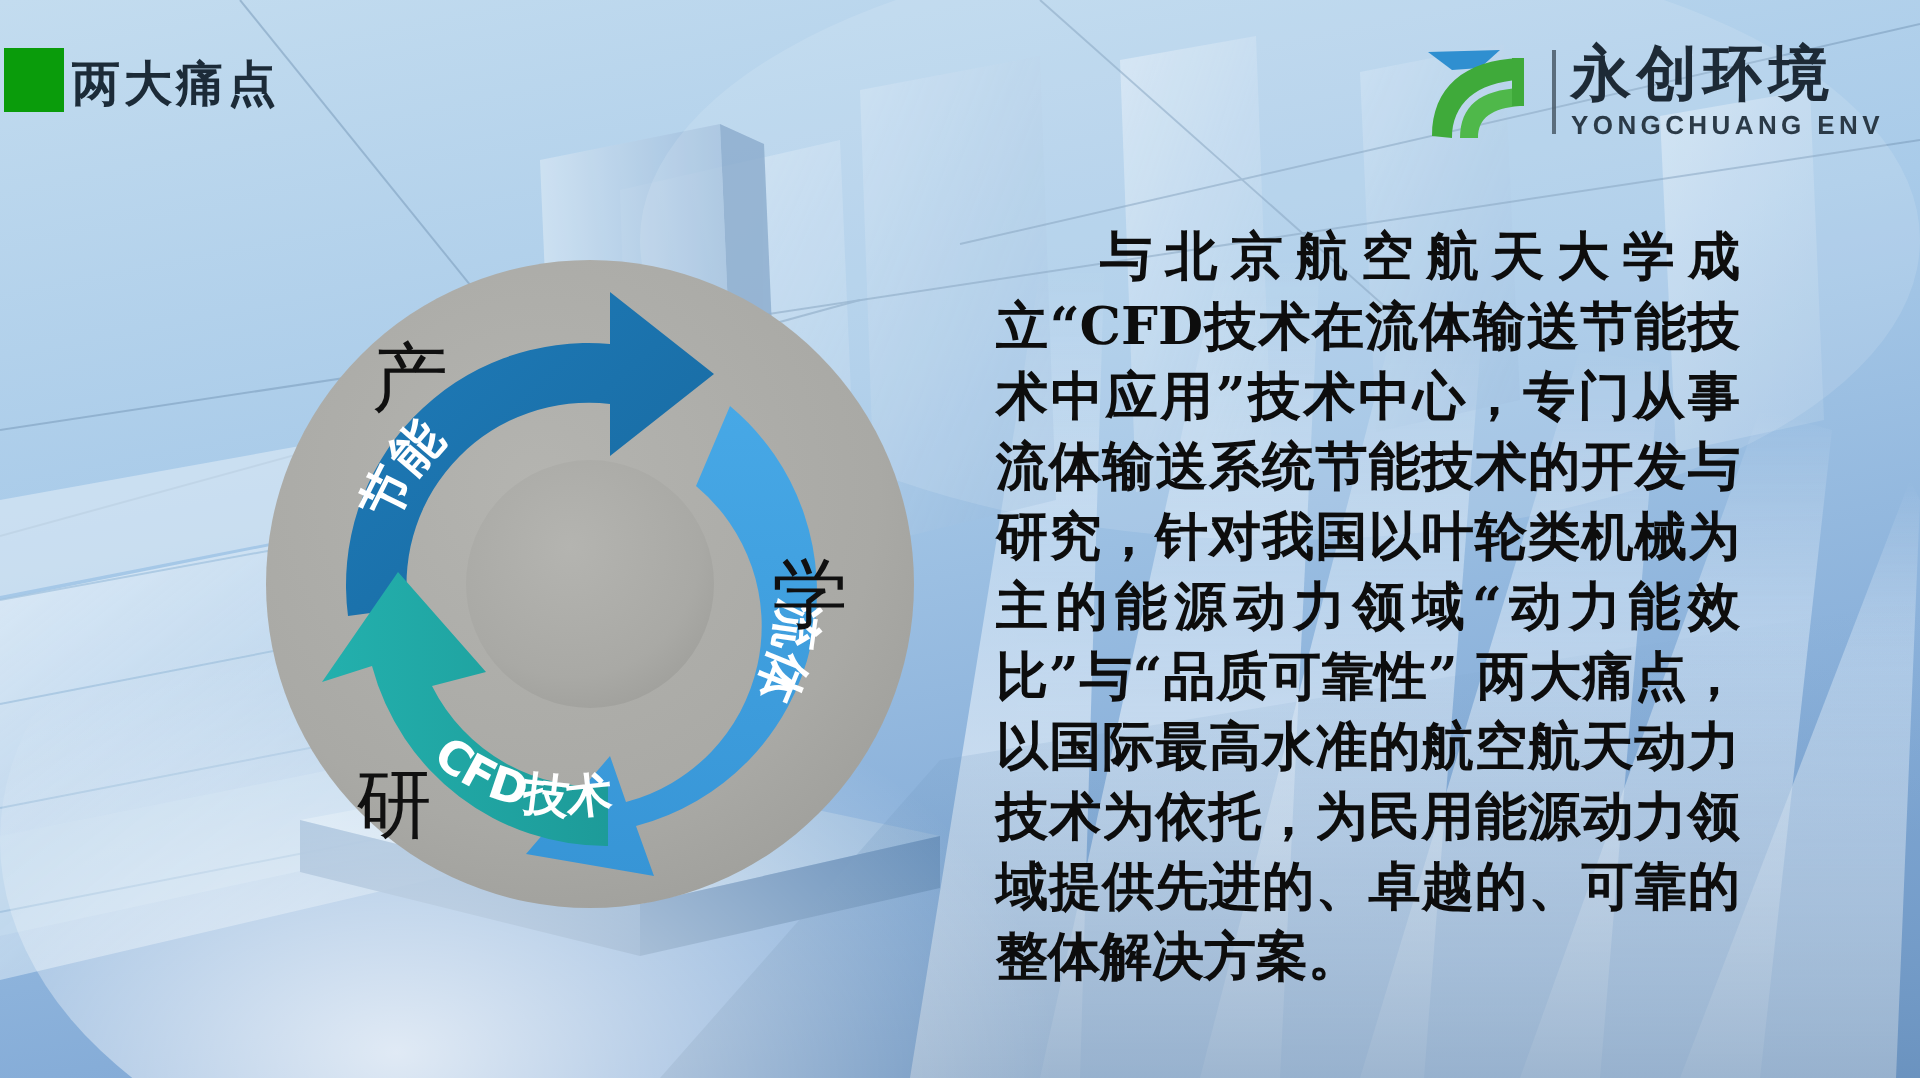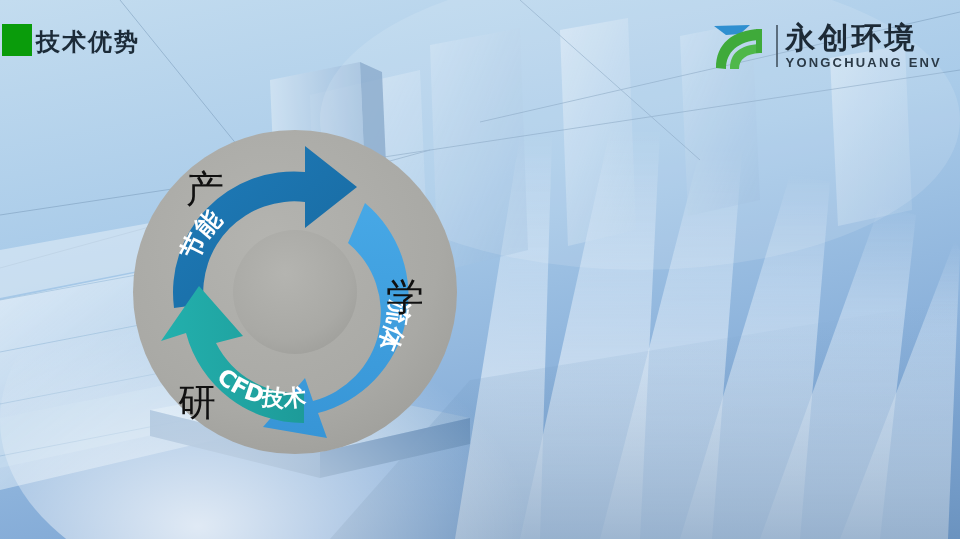--- a/index.html
+++ b/index.html
@@ -179,21 +179,21 @@
       </g>
 
       <polygon points="330,539 470,380 960,300 960,539" fill="url(#gDark)"></polygon>
 
       <ellipse cx="300" cy="420" rx="300" ry="190" fill="url(#gGlow)"></ellipse>
       <ellipse cx="640" cy="120" rx="320" ry="150" fill="#ffffff" opacity=".12"></ellipse>
     </svg>
   </div>
 
   <div class="hdr-marker" style="background: rgb(10, 156, 11);"></div>
-  <div class="hdr-title">技术优势</div>
+  <div class="hdr-title">两大痛点</div>
 
   <div class="logo">
     <svg class="logo-mark" viewBox="0 0 58 52">
       <path d="M4 6 L40 5 L30 14 L16 15 Z" fill="#2f8fd0"></path>
       <path d="M6 48 C6 24 22 10 50 9 L50 20 C28 21 16 32 16 49 Z" fill="#3faa3a"></path>
       <path d="M20 49 C20 33 30 25 50 24 L50 33 C36 34 29 39 29 49 Z" fill="#4fb84a"></path>
       <path d="M46 9 L52 9 L52 33 L46 33 Z" fill="#3faa3a"></path>
     </svg>
     <div class="logo-divider"></div>
     <div class="logo-text">
@@ -270,14 +270,15 @@
       <text class="ring-label" style="font-size:23px">
         <textPath href="#pathCFD" startOffset="50%" text-anchor="middle">CFD技术</textPath>
       </text>
 
       <text class="outer-label" x="53" y="72">产</text>
       <text class="outer-label" x="253" y="180">学</text>
       <text class="outer-label" x="45" y="285">研</text>
     </svg>
   </div>
 
+  <div class="body-text">与北京航空航天大学成立“CFD技术在流体输送节能技术中应用”技术中心，专门从事流体输送系统节能技术的开发与研究，针对我国以叶轮类机械为主的能源动力领域“动力能效比”与“品质可靠性” 两大痛点，以国际最高水准的航空航天动力技术为依托，为民用能源动力领域提供先进的、卓越的、可靠的整体解决方案。</div>
 
 </div>
 
 </body></html>

